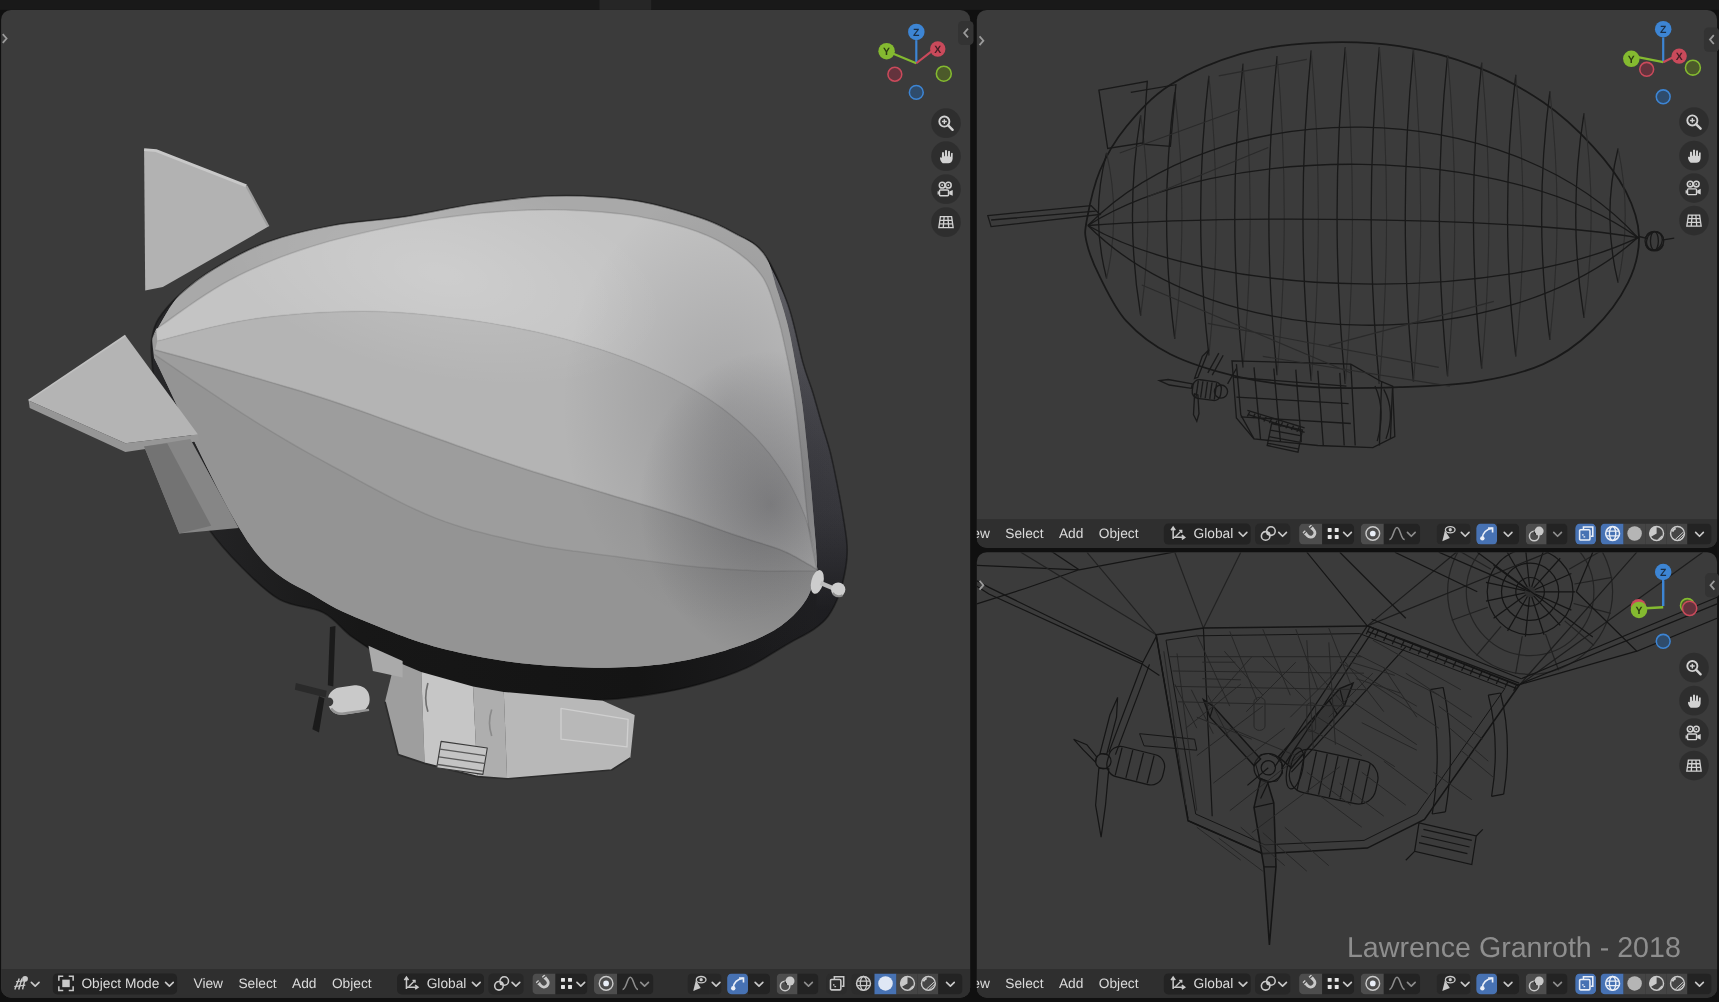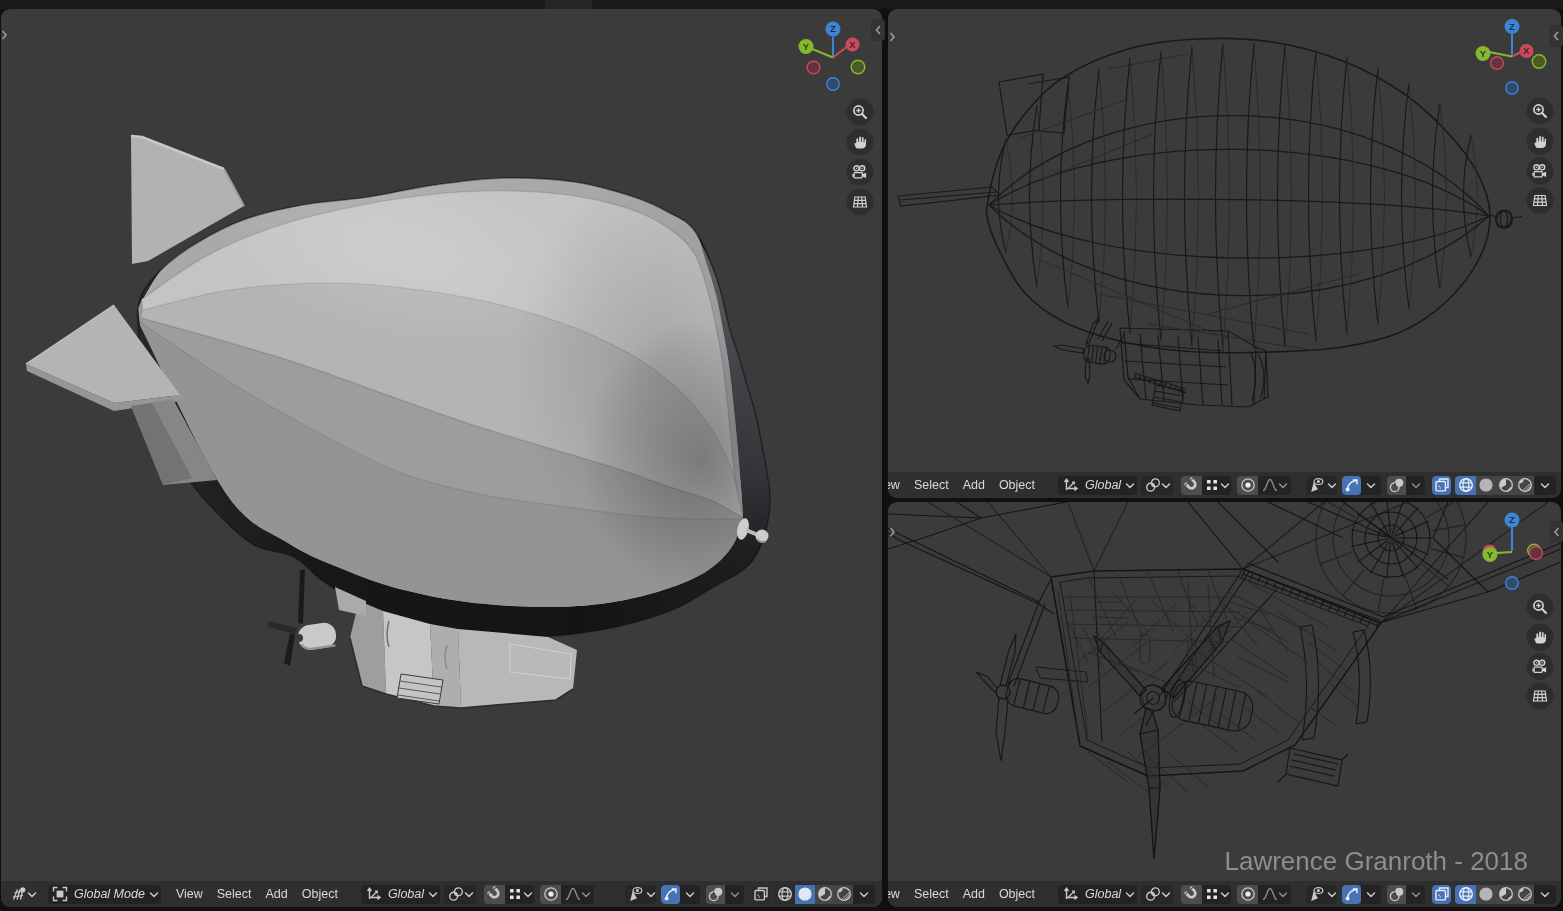--- a/index.html
+++ b/index.html
@@ -5,21 +5,21 @@
   html,body{margin:0;padding:0;}
   body{width:1563px;height:911px;background:#101010;position:relative;overflow:hidden;
        font-family:"Liberation Sans", sans-serif;}
   .area{position:absolute;background:#3b3b3b;border-radius:9px;overflow:hidden;}
   #aL{left:1px;top:9px;width:881px;height:898px;}
   #aTR{left:888px;top:9px;width:673px;height:489px;}
   #aBR{left:888px;top:502px;width:673px;height:405px;}
   .hdr{position:absolute;left:0;right:0;bottom:0;height:26px;background:#2f2f2f;
        display:flex;align-items:center;color:#dadada;font-size:12.5px;white-space:nowrap;}
   .menu{padding:0 7px;}
-  .pill{border-radius:4px;height:19px;display:flex;align-items:center;background:#232323;font-style:italic;}
+  .pill{border-radius:4px;height:19px;display:flex;align-items:center;background:#232323;}
   .ib{display:flex;align-items:center;}
   .grp{display:flex;align-items:center;height:19px;border-radius:4px;overflow:hidden;}
   .seg{height:19px;display:flex;align-items:center;justify-content:center;}
   .topstrip{position:absolute;left:0;top:0;width:1563px;height:9px;background:#191919;}
   .tab{position:absolute;left:545px;top:0;width:47px;height:9px;background:#262626;}
   svg{display:block;}
   .overlay-svg{position:absolute;left:0;top:0;pointer-events:none;}
 </style>
 </head>
 <body>
@@ -114,21 +114,21 @@
         </svg>
         <svg width="10" height="19" viewBox="0 0 10 19">
           <polyline points="1.5,8 5,11.5 8.5,8" fill="none" stroke="#c9c9c9" stroke-width="1.5" stroke-linecap="round" stroke-linejoin="round"></polyline>
         </svg>
       </div>
       <div class="pill" style="margin-left:11px;padding:0 2px 0 4px">
         <svg width="16" height="16" viewBox="0 0 16 16">
           <path d="M5.5 1.5 H1.5 V5.5 M10.5 1.5 H14.5 V5.5 M14.5 10.5 V14.5 H10.5 M5.5 14.5 H1.5 V10.5" stroke="#c9c9c9" stroke-width="1.4" fill="none"></path>
 <rect x="4.6" y="4.6" width="6.8" height="6.8" fill="#c9c9c9"></rect>
         </svg>
-        <span style="margin:0 4px 0 6px">Global Mode</span>
+        <span style="margin:0 4px 0 6px">Object Mode</span>
         <svg width="10" height="19" viewBox="0 0 10 19">
           <polyline points="1.5,8 5,11.5 8.5,8" fill="none" stroke="#c9c9c9" stroke-width="1.5" stroke-linecap="round" stroke-linejoin="round"></polyline>
         </svg>
       </div>
       <span class="menu" style="margin-left:8px">View</span>
       <span class="menu">Select</span>
       <span class="menu">Add</span>
       <span class="menu">Object</span>
       <div class="pill" style="margin-left:16px;padding:0 2px 0 5px">
         <svg width="16" height="18" viewBox="0 0 16 18">

